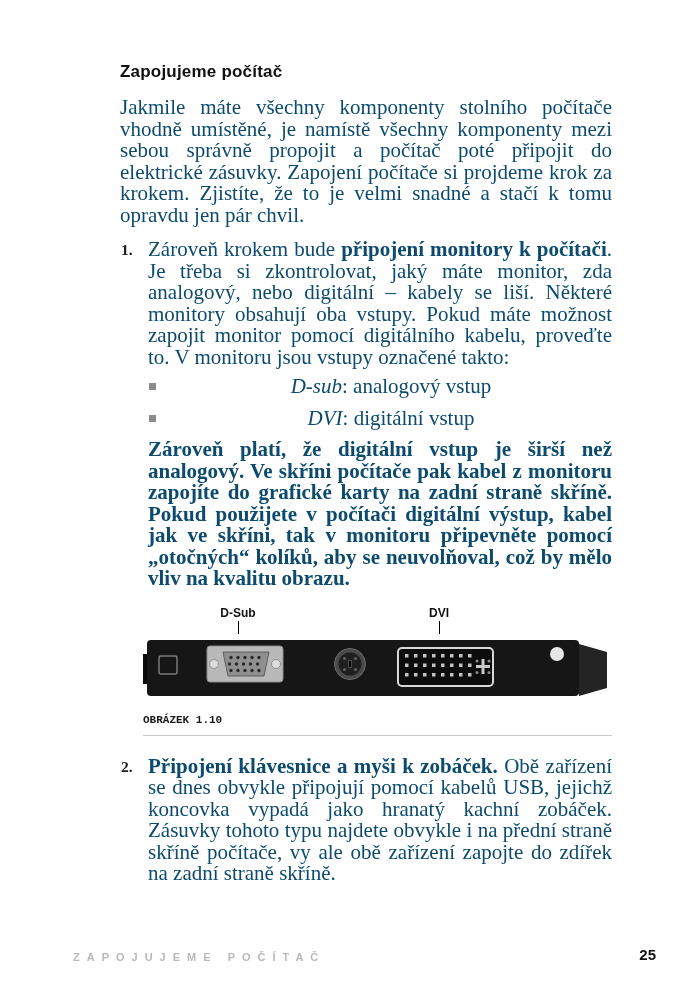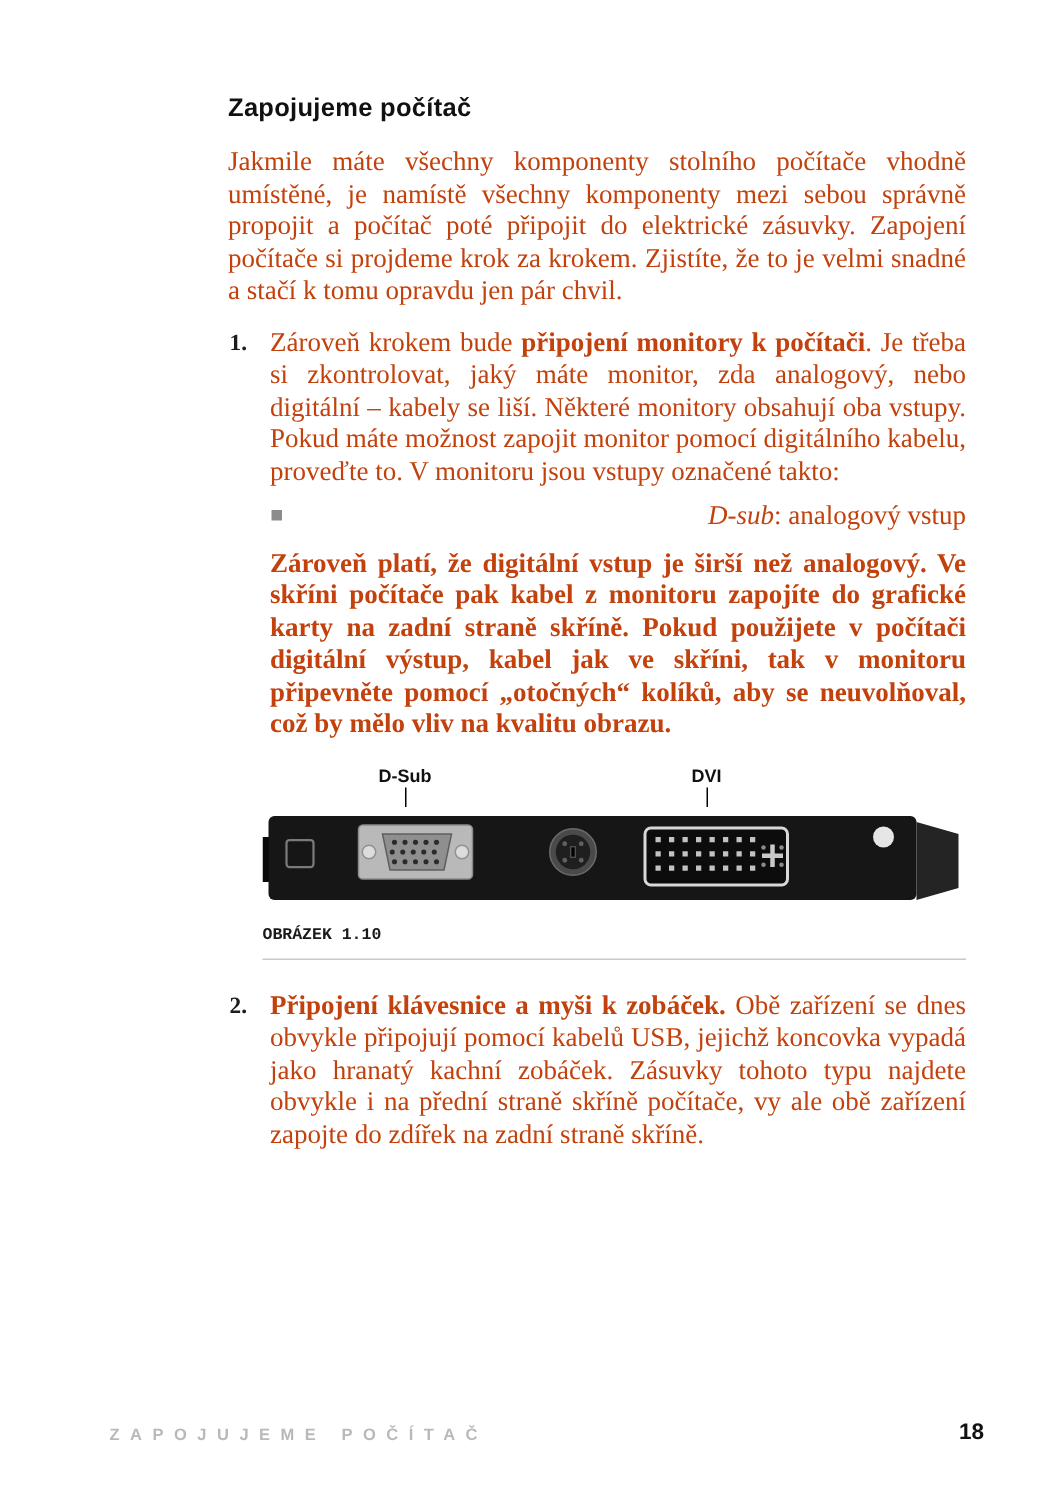--- a/index.html
+++ b/index.html
@@ -4,47 +4,47 @@
 <style>
   * { margin: 0; padding: 0; box-sizing: border-box; }
   html, body { background: #ffffff; }
   body {
     width: 700px; height: 992px;
     position: relative;
     overflow: hidden;
     font-family: "Liberation Serif", serif;
     color: #1c1c1c;
   }
-  .page { position: relative; width: 700px; height: 884px; padding-left: 32px; }
+  .page { position: relative; width: 700px; height: 884px; }
   .content { padding: 62px 88px 0 120px; width: 700px; }
 
   h1.title {
     font-family: "Liberation Sans", sans-serif;
     font-size: 17px; font-weight: 700; color: #111;
     margin-bottom: 15px; letter-spacing: 0.2px;
   }
   p.body {
-    font-size: 18px; line-height: 21.5px;
-    text-align: justify; color: #c2410c;
+    font-size: 21px; line-height: 21.5px;
+    text-align: justify; color: #0c4a6e;
   }
   .intro { margin-bottom: 13px; }
 
   .step { position: relative; padding-left: 28px; }
   .step-num {
     position: absolute; left: 1px; top: 0;
     font-weight: 700; font-size: 15.5px; line-height: 21.5px;
   }
   .step p.body { margin-bottom: 8px; }
 
   .bullet { position: relative; padding-left: 22px; margin: 8px 0 10px 0; }
   .bullet .sq {
     position: absolute; left: 1px; top: 7px;
     width: 7px; height: 7px; background: #8c8c8c; display: block;
   }
-  .bullet p.body { margin-bottom: 0; text-align: right; }
+  .bullet p.body { margin-bottom: 0; text-align: center; }
   .bullet em { font-style: italic; }
 
   .para2 { margin-top: 10px; font-weight: bold; }
 
   
   .figure { position: relative; width: 469px; height: 100px; margin: 16px 0 0 23px; }
   .fig-label {
     position: absolute; top: 0;
     font-family: "Liberation Sans", sans-serif;
     font-size: 12px; font-weight: 700; color: #111;
@@ -86,20 +86,24 @@
 
     <div class="step">
       <span class="step-num">1.</span>
       <p class="body"><span>Zároveň krokem bude </span><strong>připojení monitory k počítači</strong><span>. Je třeba si zkontrolovat, jaký máte monitor, zda analogový, nebo digitální – kabely se liší. Některé monitory obsahují oba vstupy. Pokud máte možnost zapojit monitor pomocí digitálního kabelu, proveďte to. V monitoru jsou vstupy označené takto:</span></p>
 
       <div class="bullet">
         <span class="sq"></span>
         <p class="body"><em>D-sub</em><span>: analogový vstup</span></p>
       </div>
 
+      <div class="bullet">
+        <span class="sq"></span>
+        <p class="body"><em>DVI</em><span>: digitální vstup</span></p>
+      </div>
 
       <p class="body para2">Zároveň platí, že digitální vstup je širší než analogový. Ve skříni počítače pak kabel z monitoru zapojíte do grafické karty na zadní straně skříně. Pokud použijete v počítači digitální výstup, kabel jak ve skříni, tak v monitoru připevněte pomocí „otočných“ kolíků, aby se neuvolňoval, což by mělo vliv na kvalitu obrazu.</p>
     </div>
 
     <div class="figure">
       <span class="fig-label" style="left:95px;">D-Sub</span>
       <span class="fig-label" style="left:296px;">DVI</span>
       <span class="fig-line" style="left:95px;"></span>
       <span class="fig-line" style="left:296px;"></span>
 
@@ -187,14 +191,14 @@
     <div class="cap-rule"></div>
 
     <div class="step step2">
       <span class="step-num">2.</span>
       <p class="body"><strong>Připojení klávesnice a myši k zobáček.</strong><span> Obě zařízení se dnes obvykle připojují pomocí kabelů USB, jejichž koncovka vypadá jako hranatý kachní zobáček. Zásuvky tohoto typu najdete obvykle i na přední straně skříně počítače, vy ale obě zařízení zapojte do zdířek na zadní straně skříně.</span></p>
     </div>
 
   </div>
 
   <div class="footer-title">ZAPOJUJEME POČÍTAČ</div>
-  <div class="footer-page">18</div>
+  <div class="footer-page">25</div>
 </div>
 
 </body></html>

